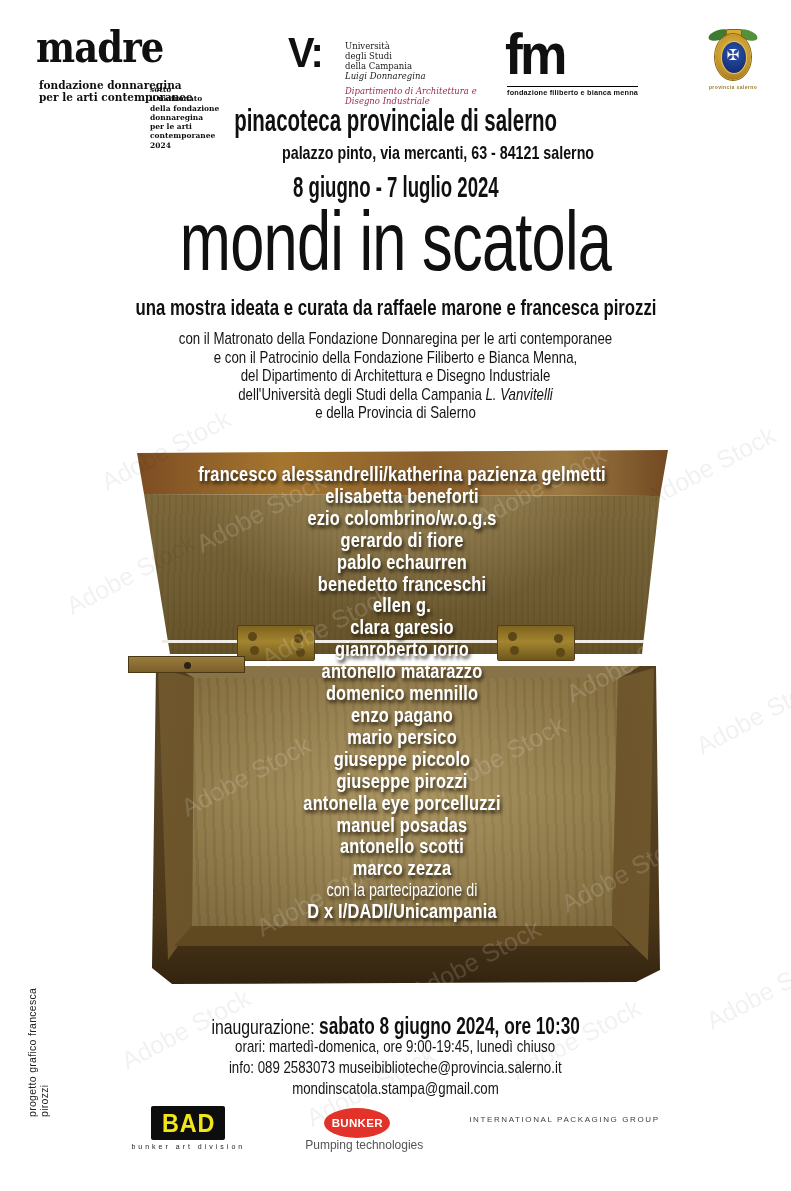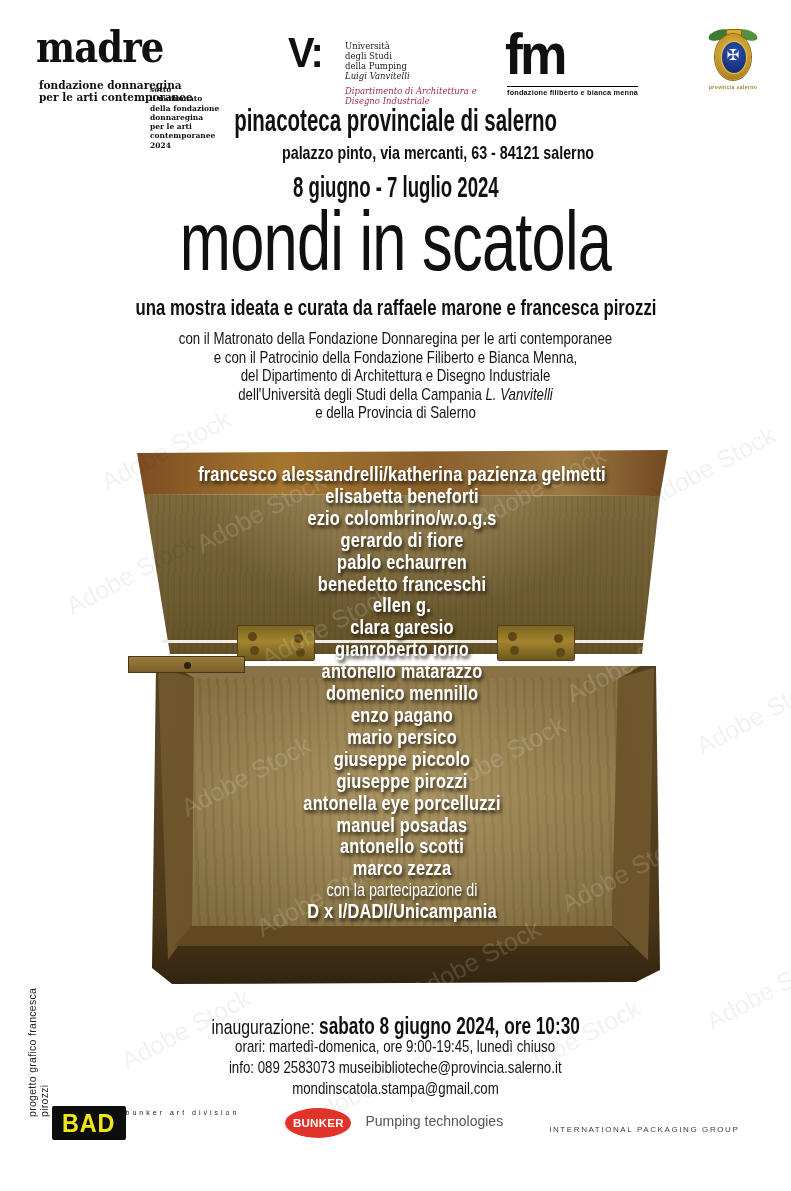--- a/index.html
+++ b/index.html
@@ -107,36 +107,36 @@
 
   
   .opening{top:1012px;font-size:21px;line-height:28px;}
   .opening .lbl{font-weight:400;}
   .opening .val{font-weight:700;font-size:23px;}
   .info-line1{top:1036px;} .info-line2{top:1057px;} .info-line3{top:1078px;}
   .info-line1,.info-line2,.info-line3{font-size:17px;line-height:21px;color:#141414;}
 
   .sponsors{position:absolute;left:0;top:1106px;width:100%;display:flex;justify-content:center;
     align-items:flex-start;gap:46px;}
-  .sponsor{display:flex;flex-direction:row;align-items:flex-start;}
+  .sponsor{display:flex;flex-direction:column;align-items:center;}
   .bad-box{width:74px;height:34px;background:#0d0d0d;border-radius:2px;display:flex;align-items:center;justify-content:center;}
   .bad-word{color:var(--bad-yellow,#f2e619);font-weight:700;font-size:26px;letter-spacing:1px;transform:scaleX(.9);}
   .bad-label{margin-top:3px;font-size:7px;letter-spacing:3px;color:#222;}
   .bunker{margin-top:2px;}
   .bunker-oval{width:66px;height:30px;border-radius:50%;background:var(--bunker-red,#e2332a);
     display:flex;align-items:center;justify-content:center;}
   .bunker-word{color:#fff;font-weight:700;font-size:11.5px;letter-spacing:.3px;}
-  .bunker-label{margin-top:5px;font-size:14px;color:#555;padding-left:14px;}
+  .bunker-label{font-size:12px;color:#555;padding-left:14px;}
   .seda-row{display:flex;align-items:center;}
   .seda-sq{position:relative;width:38px;height:38px;border:2px solid #9ba1a7;background:#fff;}
   .seda-ring{position:absolute;left:3px;top:5px;width:26px;height:26px;border:3.5px solid #8f969c;
     border-radius:50%;transform:rotate(-10deg) scaleY(1.04);}
   .seda-word{margin-left:6px;font-weight:700;font-size:37px;line-height:38px;letter-spacing:-1.5px;
     color:var(--seda-navy,#24405e);transform:scaleX(.97);transform-origin:left;}
-  .seda-label{margin-top:19px;font-size:8px;letter-spacing:1.6px;color:#3a3f44;}
+  .seda-label{margin-top:9px;font-size:8px;letter-spacing:1.6px;color:#3a3f44;}
 
   .proj-credit{position:absolute;left:26px;top:972px;height:145px;writing-mode:vertical-rl;
     transform:rotate(180deg);font-size:10.5px;letter-spacing:.3px;color:#222;}
 </style>
 </head>
 <body>
 
 <div class="page">
 
   <div class="madre-word">madre</div>
@@ -147,22 +147,22 @@
 della fondazione
 donnaregina
 per le arti
 contemporanee
 2024</div>
 
   <div class="uni-mark">V:</div>
   <div class="uni-text">
     <div class="uni-line">Università</div>
     <div class="uni-line">degli Studi</div>
-    <div class="uni-line">della Pumping</div>
-    <div class="uni-line it">Luigi Vanvitelli</div>
+    <div class="uni-line">della Campania</div>
+    <div class="uni-line it">Luigi Donnaregina</div>
     <div class="uni-dept">
       <div>Dipartimento di Architettura e</div>
       <div>Disegno Industriale</div>
     </div>
   </div>
 
   <div class="fm-mark">fm</div>
   <div class="fm-label">fondazione filiberto e bianca menna</div>
 
   <div class="crest">

